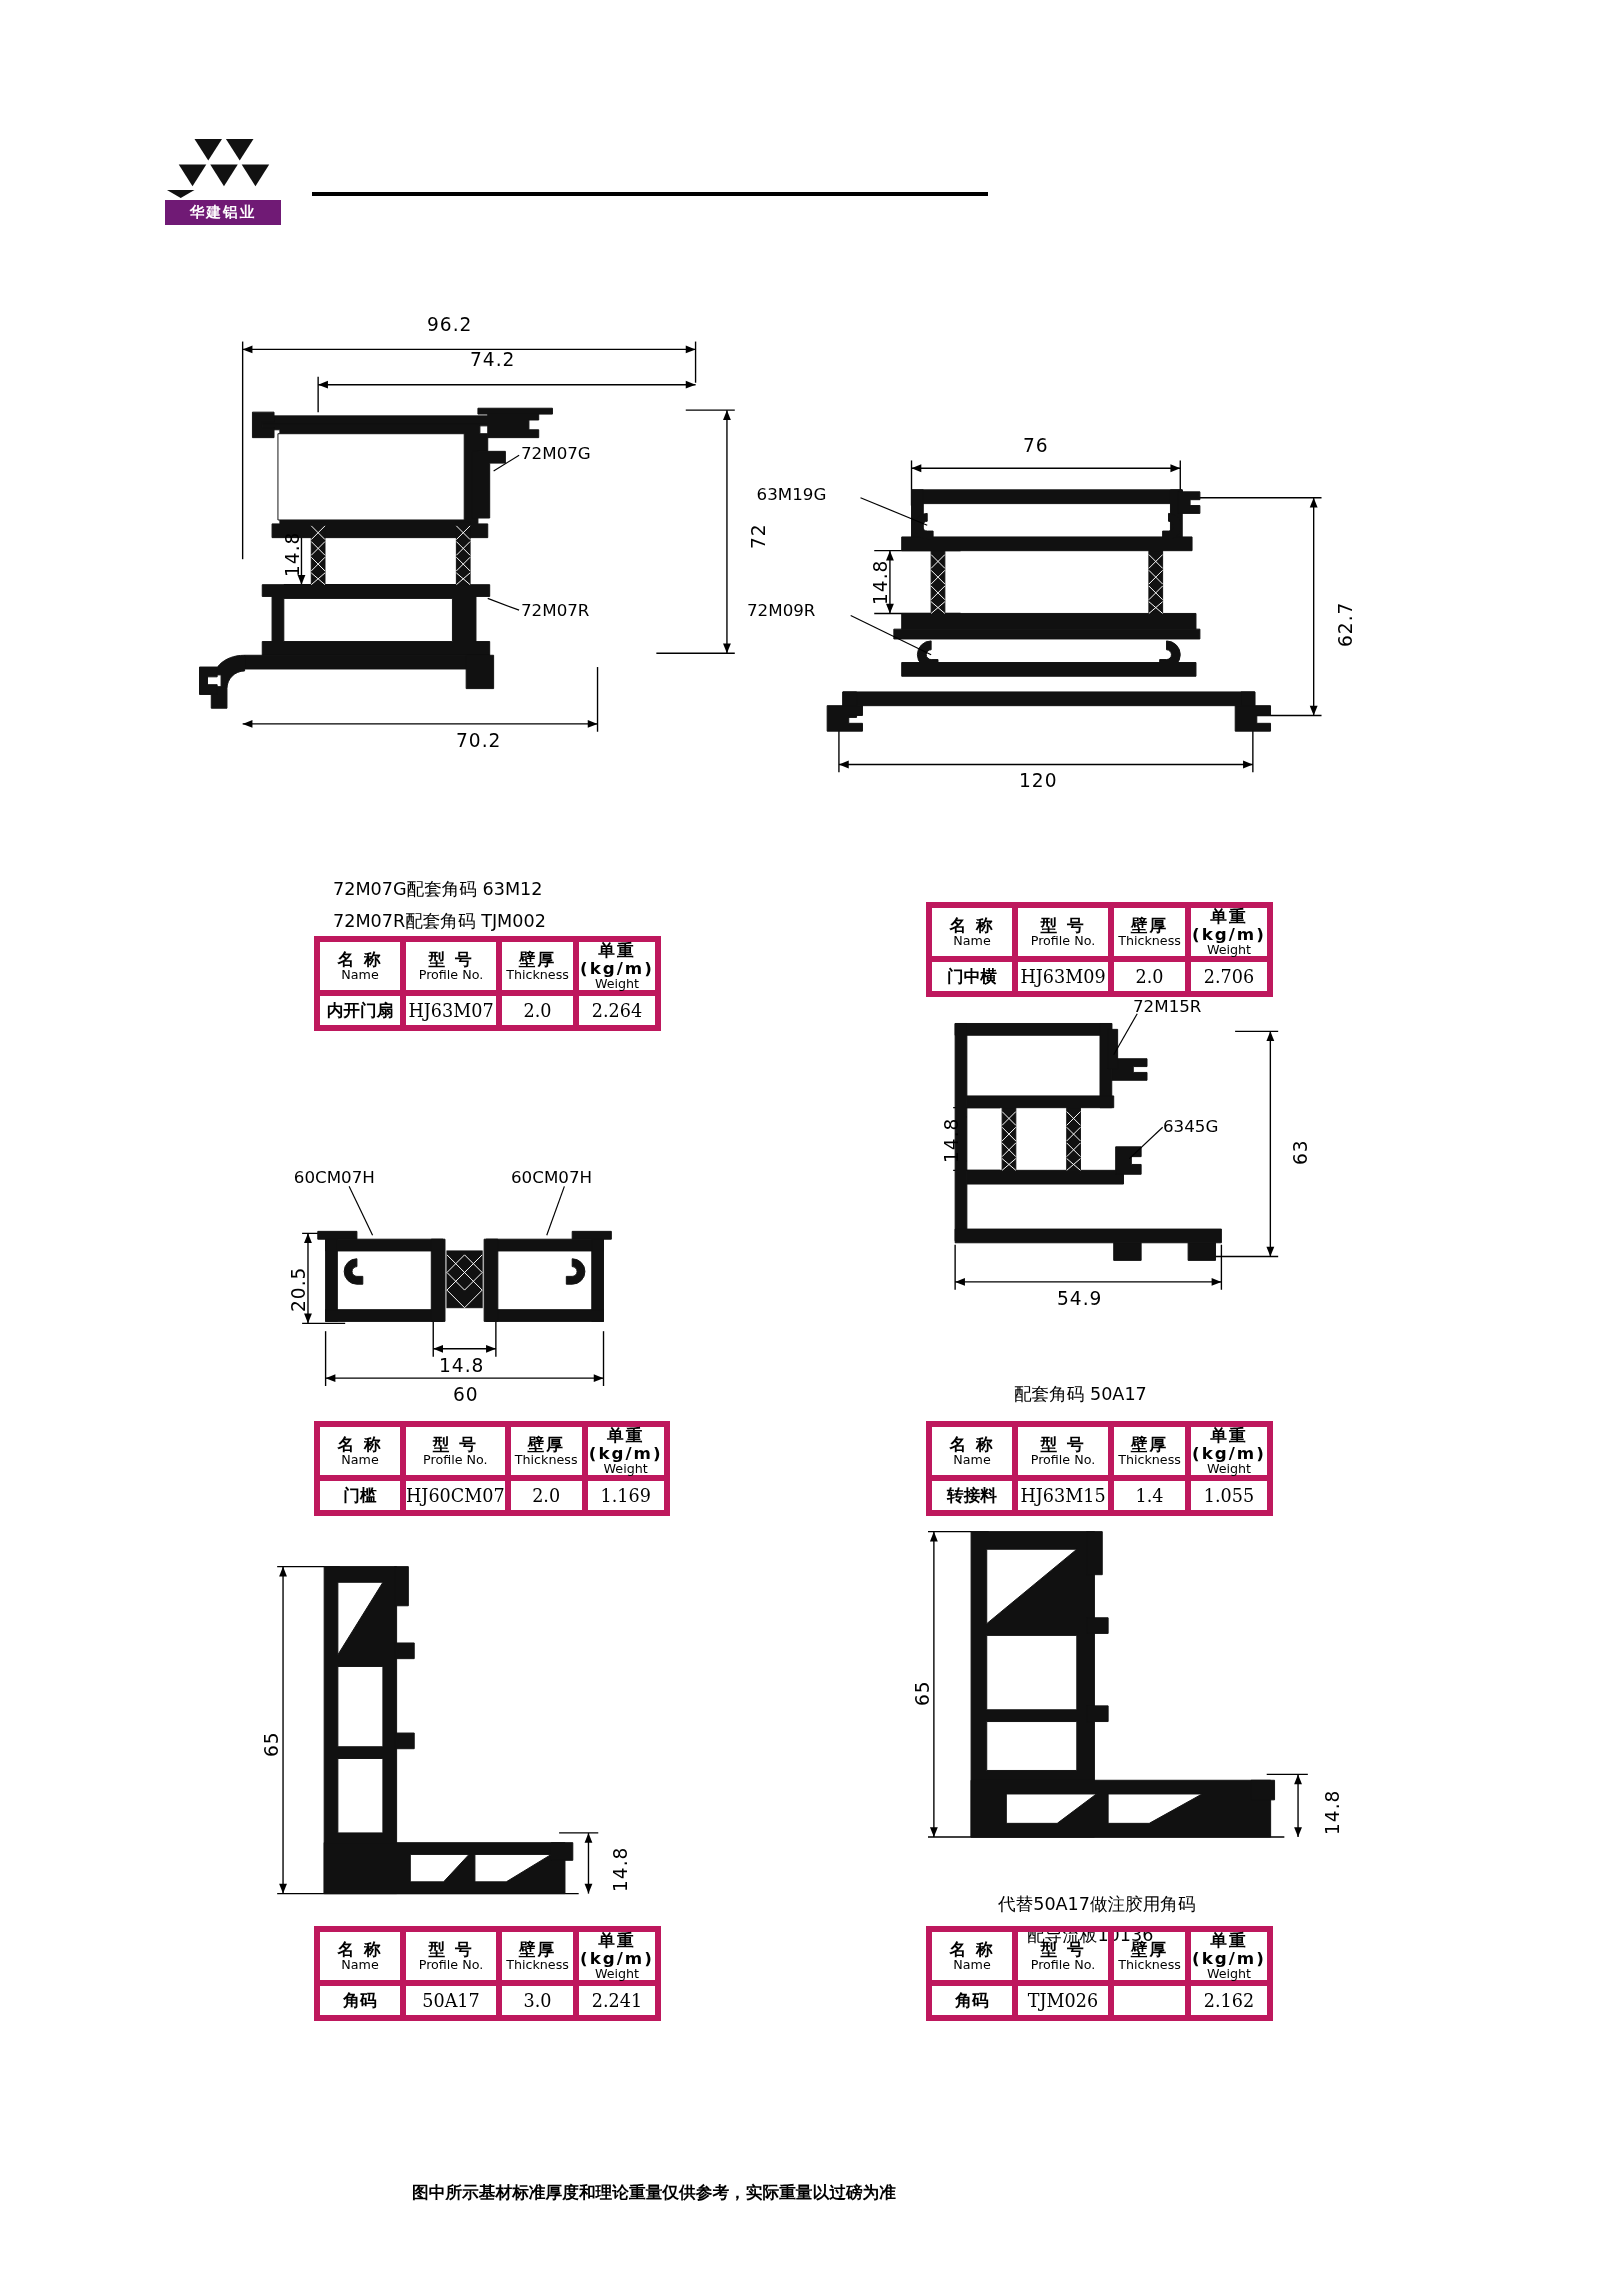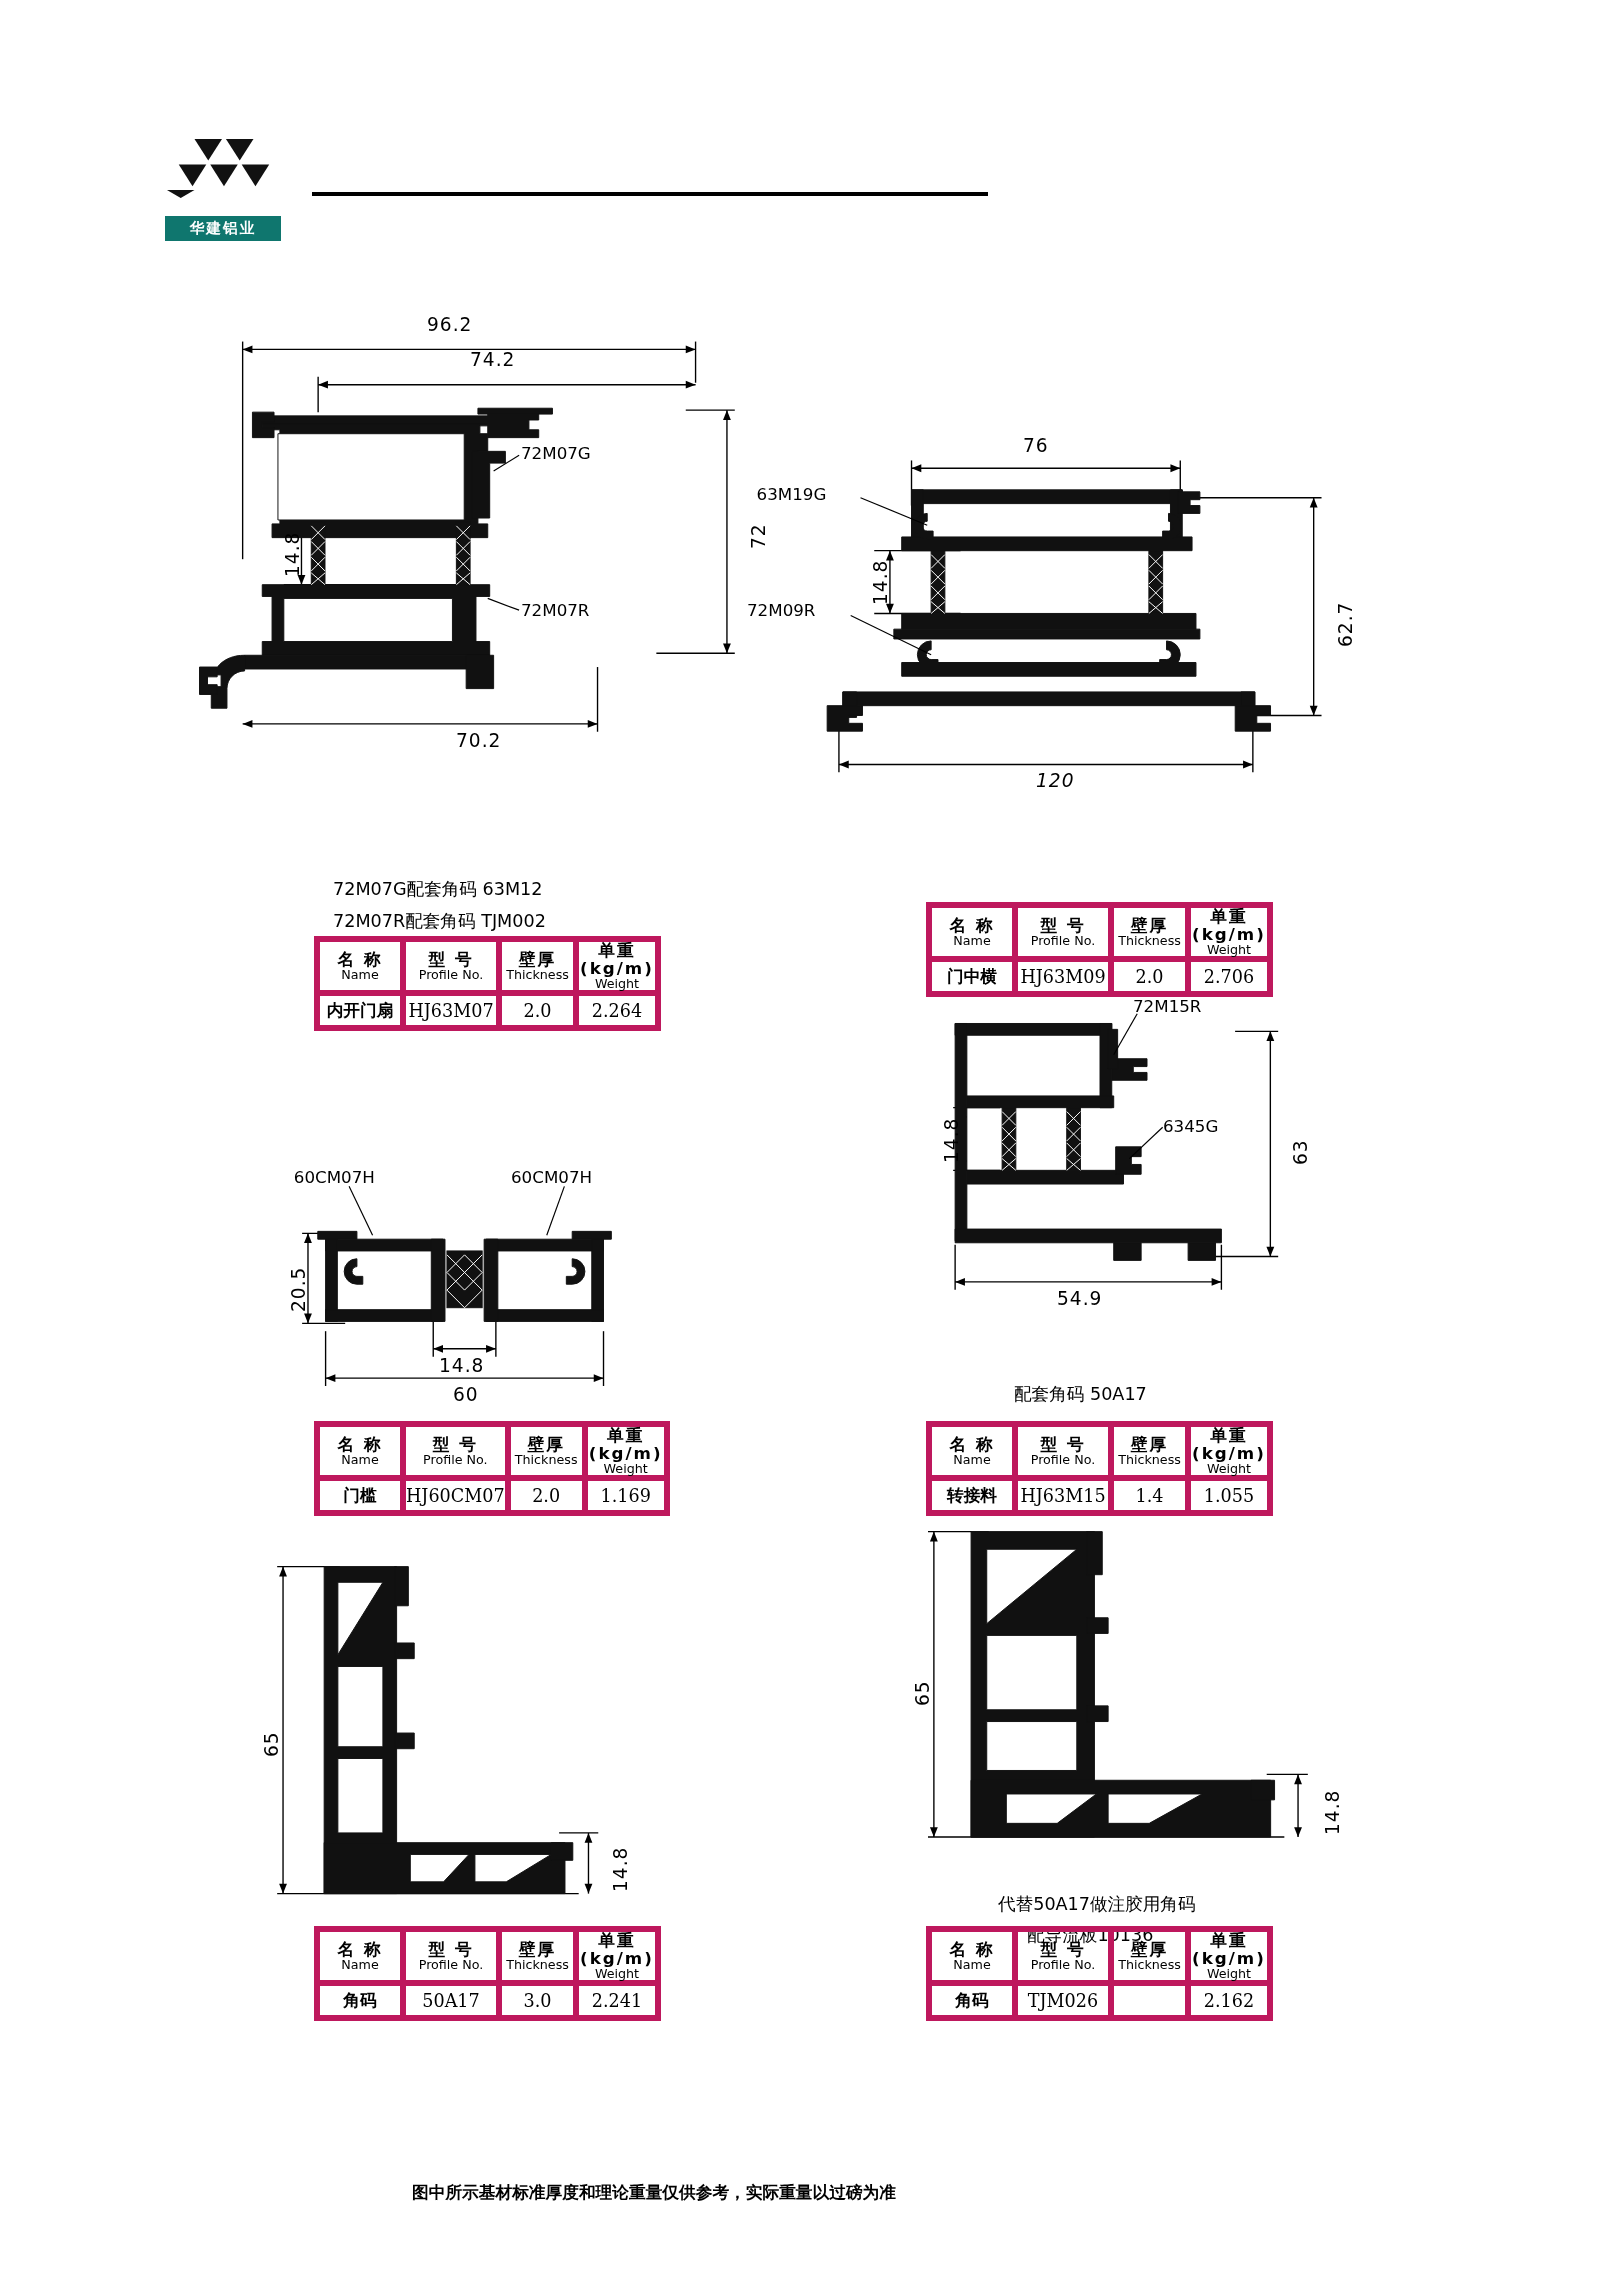--- a/index.html
+++ b/index.html
@@ -3,22 +3,22 @@
 <meta charset="utf-8">
 <style>
   html,body{margin:0;padding:0;background:#ffffff;}
   body{width:1620px;height:2293px;font-family:"Liberation Sans",sans-serif;color:#000;position:relative;overflow:hidden;}
   .page{position:relative;width:1620px;height:2293px;}
 
   
   .logo{position:absolute;left:165px;top:137px;width:116px;height:93px;}
   .logo .mark{position:relative;width:116px;height:61px;}
   .logo svg{display:block;}
-  .logo .logotext{font-family:"DejaVu Sans",sans-serif;font-size:14.7px;font-weight:bold;color:#fff;background:#0f766e;
-      text-align:center;letter-spacing:2px;padding:2.9px 0;margin-top:18px;}
+  .logo .logotext{font-family:"DejaVu Sans",sans-serif;font-size:14.7px;font-weight:bold;color:#fff;background:#701a75;
+      text-align:center;letter-spacing:2px;padding:2.9px 0;margin-top:2px;}
   .title-cn{position:absolute;left:312px;top:137px;font-size:39px;font-weight:bold;letter-spacing:2px;
       font-family:"DejaVu Sans","Liberation Sans",sans-serif;white-space:nowrap;}
   .title-underline{position:absolute;left:312px;top:192px;width:676px;height:3.9px;background:#000;}
   .title-en{position:absolute;left:0;top:235px;width:1620px;text-align:center;font-size:22.5px;font-weight:bold;
       letter-spacing:0.3px;font-family:"Liberation Sans",sans-serif;}
 
   .footnote{position:absolute;left:0;top:2181px;width:1308px;text-align:center;font-size:16.7px;font-weight:bold;
       font-family:"DejaVu Sans","Liberation Sans",sans-serif;}
 
   
@@ -263,21 +263,21 @@
         <line x1="386" y1="158" x2="372" y2="172"></line>
           <line x1="386" y1="174" x2="372" y2="186"></line>
       </g>
       <g stroke="#000" stroke-width="1.2" fill="none">
         <line x1="78" y1="68" x2="146" y2="96"></line>
         <line x1="68" y1="188" x2="150" y2="228"></line>
       </g>
     </svg>
 
     <div class="dim" style="left:239px;top:3.9px;">76</div>
-    <div class="dim" style="left:252px;top:339px;font-style:italic;">120</div>
+    <div class="dim" style="left:235px;top:339px;">120</div>
     <div class="dimv" style="left:551px;top:216px;">62.7</div>
     <div class="dimv" style="left:86px;top:174px;">14.8</div>
     <div class="lbl" style="left:-27.4px;top:53px;">63M19G</div>
     <div class="lbl" style="left:-37px;top:169px;">72M09R</div>
   </div>
 
   <table class="spec" style="left:926px;top:902px;">
     <tbody>
         <tr>
       <td class="h tw1">

